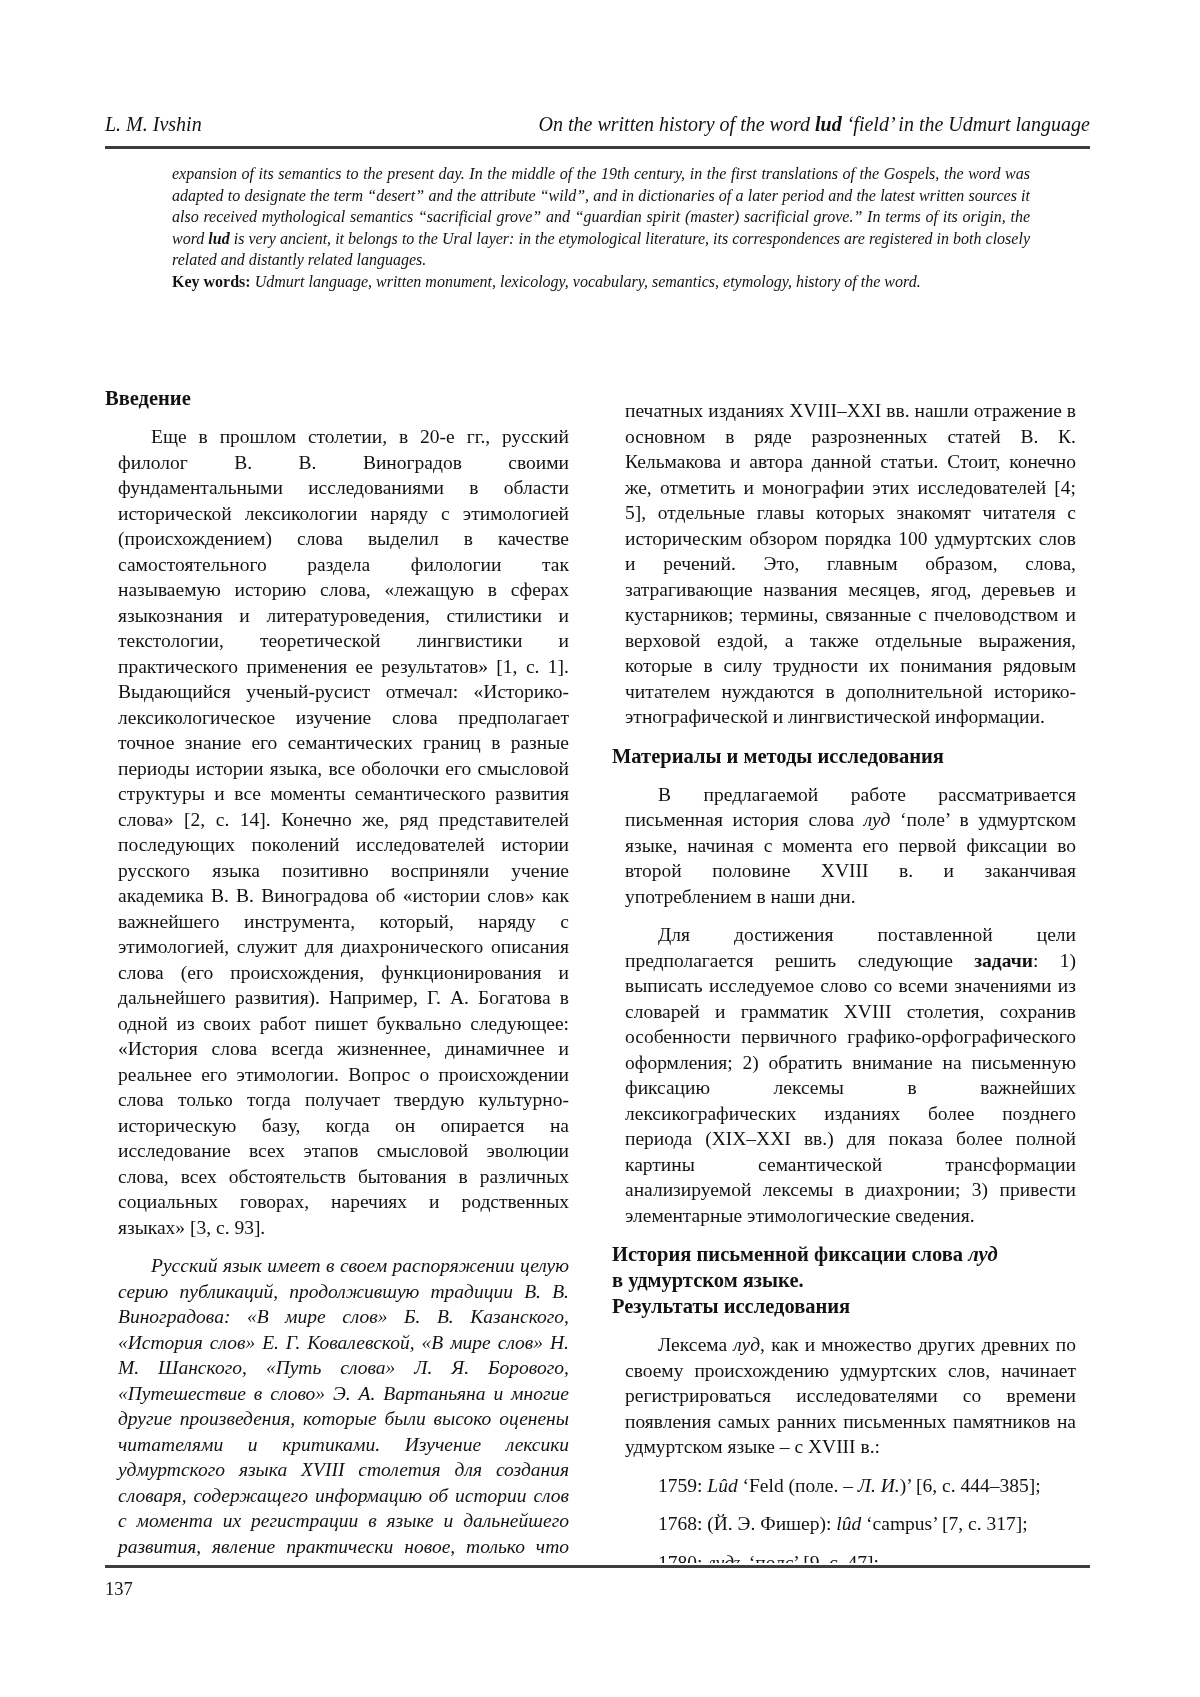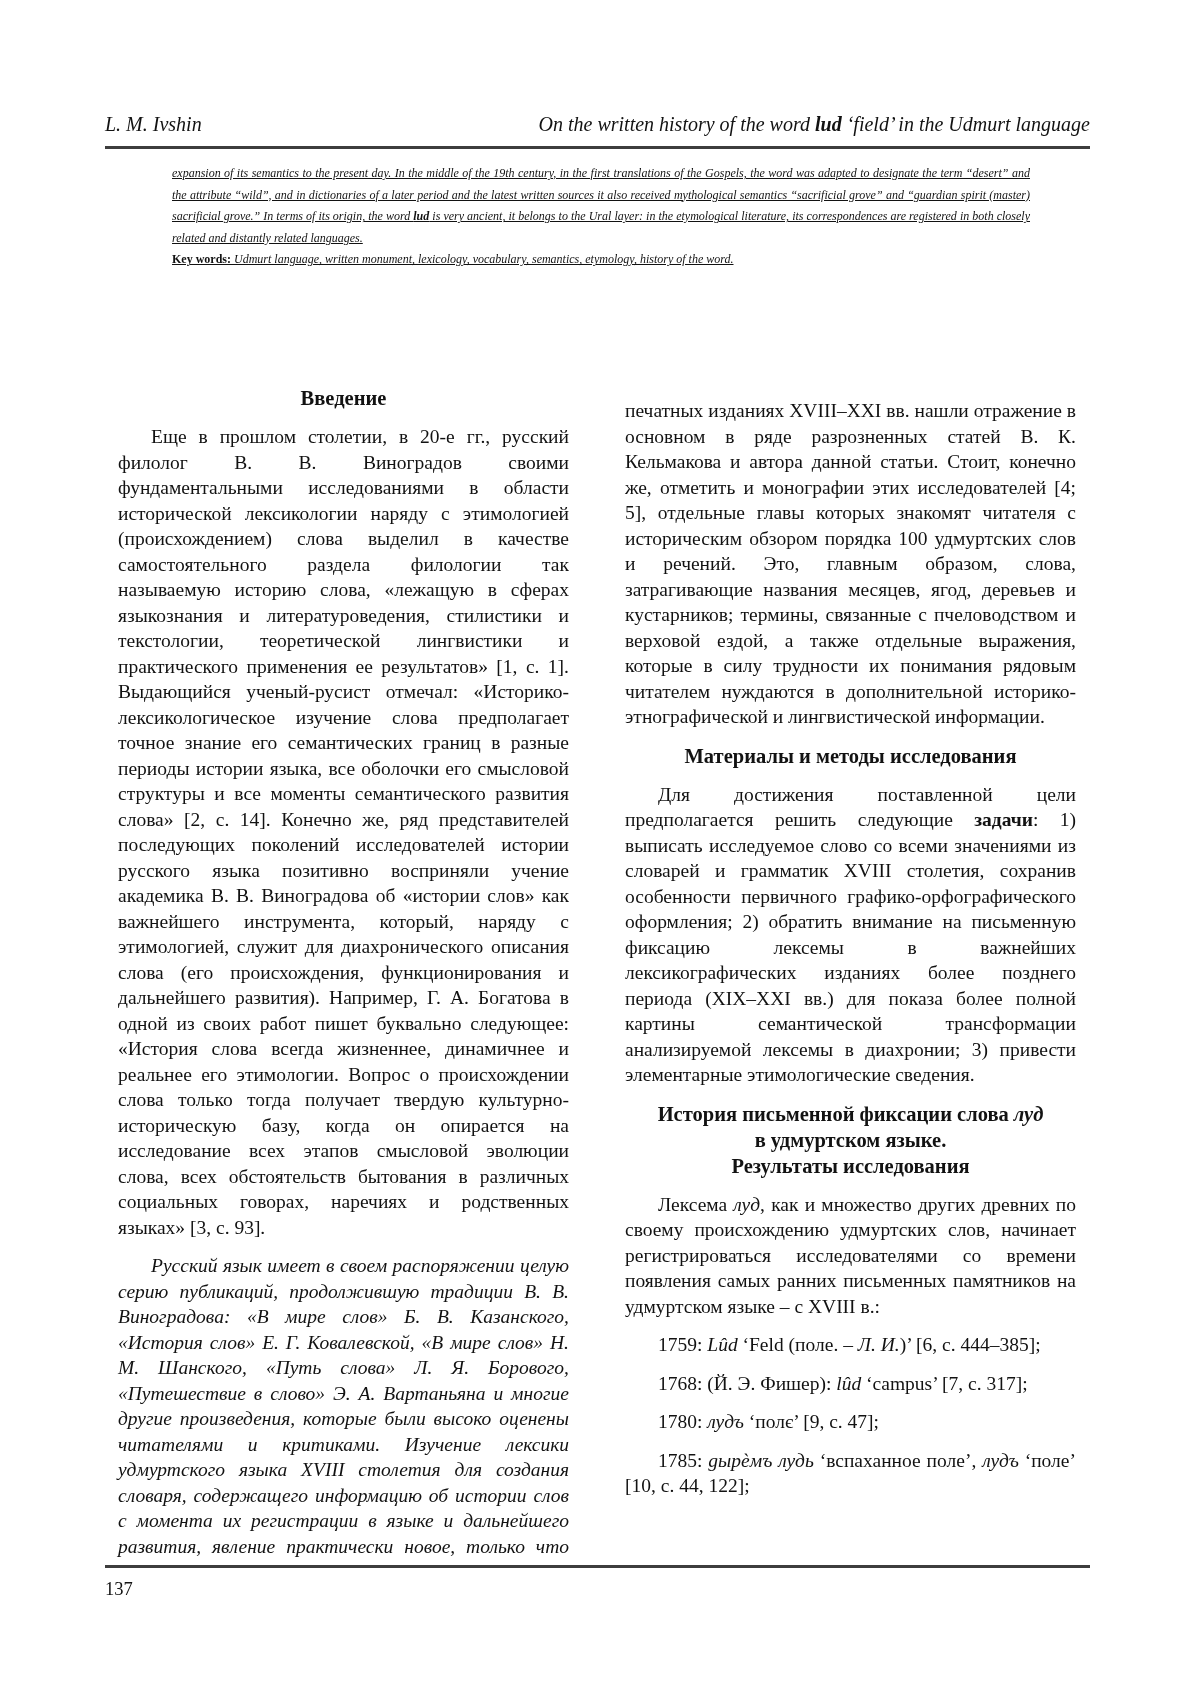--- a/index.html
+++ b/index.html
@@ -10,28 +10,28 @@
   .runhead { position:absolute; top:111px; left:105px; width:985px;
              display:flex; justify-content:space-between; align-items:baseline;
              font-style:italic; font-size:20px; line-height:26px; }
   .rh-title .b { font-weight:bold; }
 
   .rule { position:absolute; left:105px; width:985px; background:#3d3d3d; }
   .rule-top { top:146px; height:3px; }
   .rule-bottom { top:1565px; height:3px; }
 
   .abstract-wrap { position:absolute; top:163px; left:172px; width:858px;
-                   font-size:12px; line-height:21.6px; text-align:justify;text-decoration:underline; }
+                   font-size:16px; line-height:21.6px; text-align:justify; }
   .abstract, .keywords { font-style:italic; }
 
   .columns { position:absolute; top:385px; left:105px; width:985px; height:1178px;
              display:flex; gap:30px; overflow:hidden; }
   .col { width:477px; font-size:19.5px; line-height:25.5px; text-align:justify; }
 
-  h2.sec-h { font-size:20.5px; line-height:26px; font-weight:bold; text-align:center;
+  h2.sec-h { font-size:20.5px; line-height:26px; font-weight:bold; text-align:left;
              margin:13px 0 9px 0; }
   .col > h2.sec-h:first-child { margin-top:0; }
   p.para { margin:13px; }
   p.ind { text-indent:33px; }
   p.cont { text-align-last:justify;font-style:italic; }
 
   .footer { position:absolute; top:1577px; left:105px; width:985px;
             display:flex; justify-content:space-between; align-items:baseline;
             font-size:18.5px; line-height:24px; white-space:nowrap; }
 
@@ -58,20 +58,21 @@
 
   <div class="columns">
     <div class="col">
         <h2 class="sec-h"><span>Введение</span></h2>
         <p class="para ind"><span>Еще в прошлом столетии, в 20-е гг., русский филолог В. В. Виноградов своими фундаментальными исследованиями в области исторической лексикологии наряду с этимологией (происхождением) слова выделил в качестве самостоятельного раздела филологии так называемую историю слова, «лежащую в сферах языкознания и литературоведения, стилистики и текстологии, теоретической лингвистики и практического применения ее результатов» [1, с. 1]. Выдающийся ученый-русист отмечал: «Историко-лексикологическое изучение слова предполагает точное знание его семантических границ в разные периоды истории языка, все оболочки его смысловой структуры и все моменты семантического развития слова» [2, с. 14]. Конечно же, ряд представителей последующих поколений исследователей истории русского языка позитивно восприняли учение академика В. В. Виноградова об «истории слов» как важнейшего инструмента, который, наряду с этимологией, служит для диахронического описания слова (его происхождения, функционирования и дальнейшего развития). Например, Г. А. Богатова в одной из своих работ пишет буквально следующее: «История слова всегда жизненнее, динамичнее и реальнее его этимологии. Вопрос о происхождении слова только тогда получает твердую культурно-историческую базу, когда он опирается на исследование всех этапов смысловой эволюции слова, всех обстоятельств бытования в различных социальных говорах, наречиях и родственных языках» [3, с. 93].</span></p>
         <p class="para ind cont"><span>Русский язык имеет в своем распоряжении целую серию публикаций, продолжившую традиции В. В. Виноградова: «В мире слов» Б. В. Казанского, «История слов» Е. Г. Ковалевской, «В мире слов» Н. М. Шанского, «Путь слова» Л. Я. Борового, «Путешествие в слово» Э. А. Вартаньяна и многие другие произведения, которые были высоко оценены читателями и критиками. Изучение лексики удмуртского языка XVIII столетия для создания словаря, содержащего информацию об истории слов с момента их регистрации в языке и дальнейшего развития, явление практически новое, только что начатое в удмуртском языкознании. Специальных книг по истории слов удмуртского языка еще нет, хотя особенности функционирования отдельных лексем и словосочетаний в</span></p>
       </div>
     <div class="col">
         <p class="para"><span>печатных изданиях XVIII–XXI вв. нашли отражение в основном в ряде разрозненных статей В. К. Кельмакова и автора данной статьи. Стоит, конечно же, отметить и монографии этих исследователей [4; 5], отдельные главы которых знакомят читателя с историческим обзором порядка 100 удмуртских слов и речений. Это, главным образом, слова, затрагивающие названия месяцев, ягод, деревьев и кустарников; термины, связанные с пчеловодством и верховой ездой, а также отдельные выражения, которые в силу трудности их понимания рядовым читателем нуждаются в дополнительной историко-этнографической и лингвистической информации.</span></p>
         <h2 class="sec-h"><span>Материалы и методы исследования</span></h2>
+        <p class="para ind"><span>В предлагаемой работе рассматривается письменная история слова </span><span class="i">луд</span><span> ‘поле’ в удмуртском языке, начиная с момента его первой фиксации во второй половине XVIII в. и заканчивая употреблением в наши дни.</span></p>
         <p class="para ind"><span>Для достижения поставленной цели предполагается решить следующие </span><span class="b">задачи</span><span>: 1) выписать исследуемое слово со всеми значениями из словарей и грамматик XVIII столетия, сохранив особенности первичного графико-орфографического оформления; 2) обратить внимание на письменную фиксацию лексемы в важнейших лексикографических изданиях более позднего периода (XIX–XXI вв.) для показа более полной картины семантической трансформации анализируемой лексемы в диахронии; 3) привести элементарные этимологические сведения.</span></p>
         <h2 class="sec-h"><span>История письменной фиксации слова </span><span class="i">луд</span><br><span>в удмуртском языке.</span><br><span>Результаты исследования</span></h2>
         <p class="para ind"><span>Лексема </span><span class="i">луд</span><span>, как и множество других древних по своему происхождению удмуртских слов, начинает регистрироваться исследователями со времени появления самых ранних письменных памятников на удмуртском языке – с XVIII в.:</span></p>
         <p class="para ind"><span>1759: </span><span class="i">Lûd</span><span> ‘Feld (поле. – </span><span class="i">Л. И.</span><span>)’ [6, с. 444–385];</span></p>
         <p class="para ind"><span>1768: (Й. Э. Фишер): </span><span class="i">lûd</span><span> ‘campus’ [7, с. 317];</span></p>
         <p class="para ind"><span>1780: </span><span class="i">лудъ</span><span> ‘полє’ [9, с. 47];</span></p>
         <p class="para ind"><span>1785: </span><span class="i">gырѐмъ лудь</span><span> ‘вспаханное поле’, </span><span class="i">лудъ</span><span> ‘поле’ [10, с. 44, 122];</span></p>
       </div>
   </div>
 

